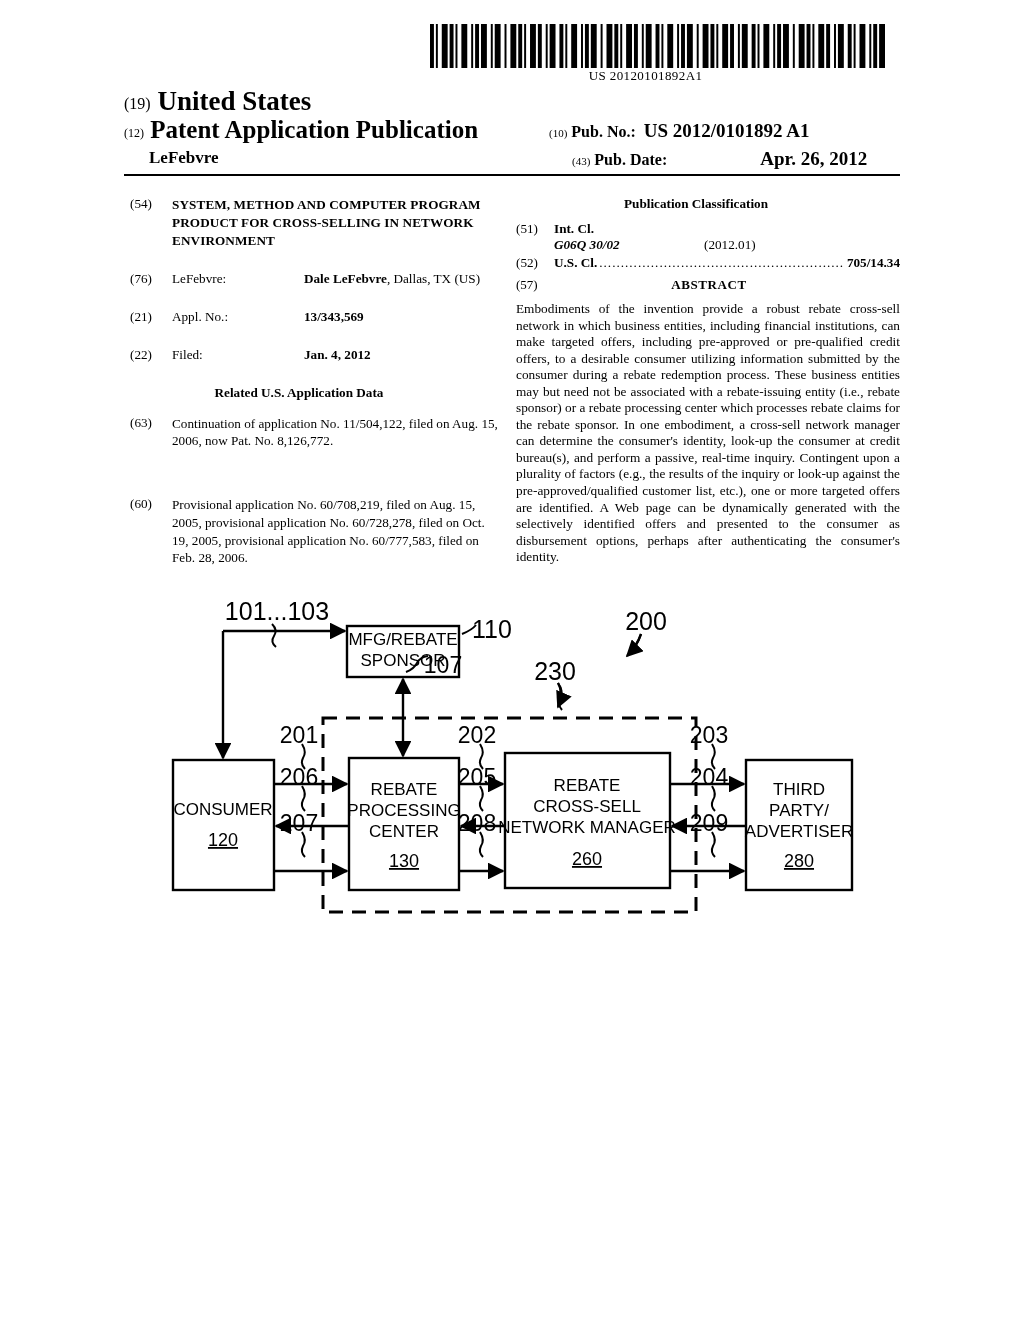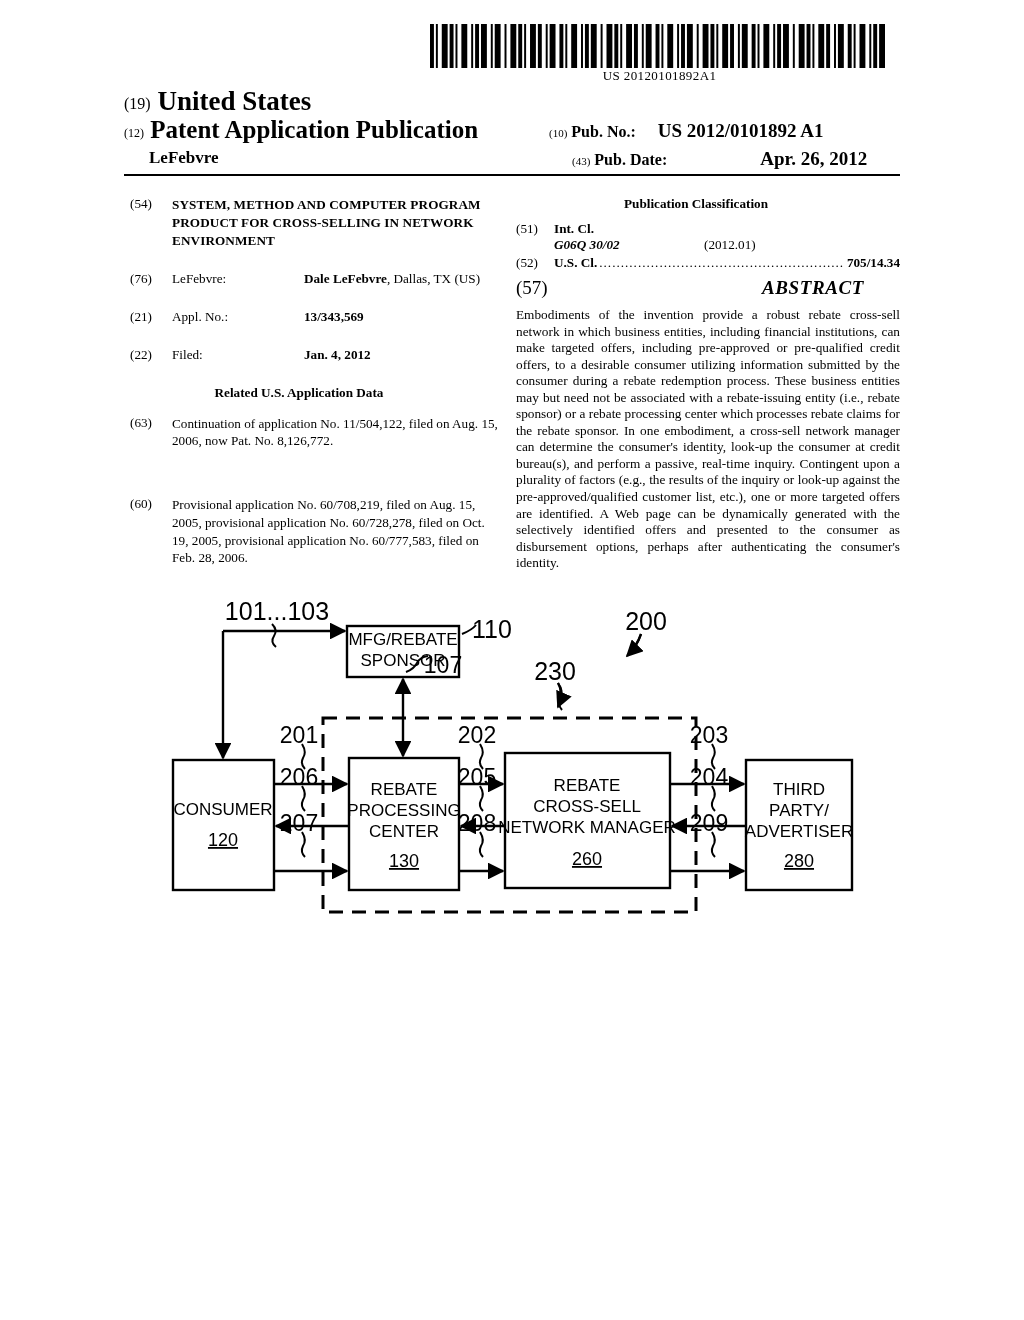--- a/index.html
+++ b/index.html
@@ -25,21 +25,21 @@
     width: 455px;
     height: 44px;
   }
   #barcode-bars {
     width: 100%;
     height: 100%;
     display: block;
   }
   #barcode-number {
     position: absolute;
-    left: 432px;
+    left: 418px;
     top: 68px;
     width: 455px;
     text-align: center;
     font-family: "Liberation Serif", serif;
     font-size: 13px;
     letter-spacing: 0.4px;
   }
 
   
   #masthead {
@@ -101,21 +101,21 @@
     font-weight: normal;
   }
   .field-label {
     font-size: 16px;
     font-weight: bold;
   }
   .field-value {
     font-size: 19px;
     font-weight: bold;
   }
-  #pubno-value { margin-left: 18px; }
+  #pubno-value { margin-left: 4px; }
   #pubdate-value {
     display: inline-block;
     width: 196px;
     text-align: right;
   }
 
   #header-rule {
     position: absolute;
     left: 124px;
     top: 174px;
@@ -215,30 +215,29 @@
     white-space: nowrap;
     margin: 0 2px;
     font-weight: normal;
     letter-spacing: 1px;
   }
   #abstract-head-row {
     position: relative;
     padding-left: 38px;
     margin-top: 6px;
     margin-bottom: 8px;
-    font-size: 19px;
+    font-size: 13px;
   }
   #abstract-head-row .tag { position: absolute; left: 0; top: 0; }
   #abstract-title {
     display: block;
-    text-align: right;
+    text-align: center;
     font-weight: bold;
     letter-spacing: 0.6px;
     padding-right: 36px;
-    font-style: italic;
   }
   #abstract-text {
     font-size: 13.3px;
     line-height: 1.245;
     text-align: justify;
     hyphens: manual;
   }
 
   
   #figure {

